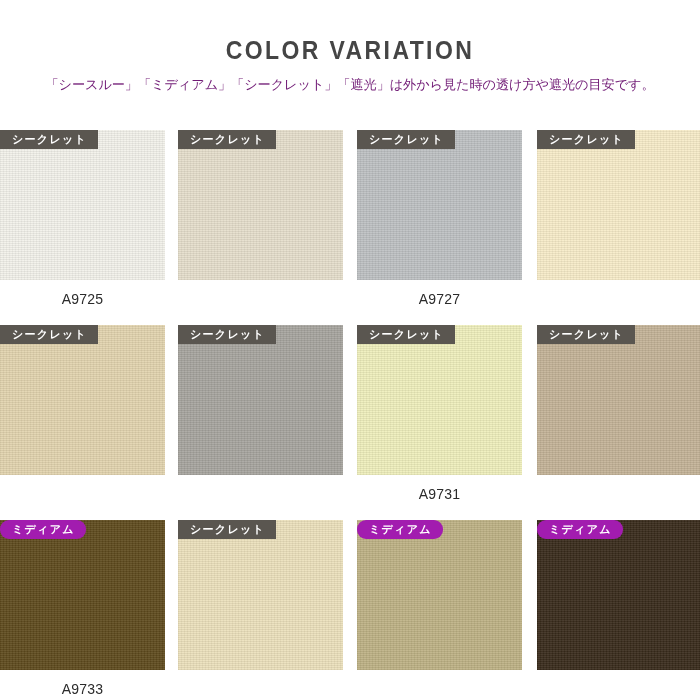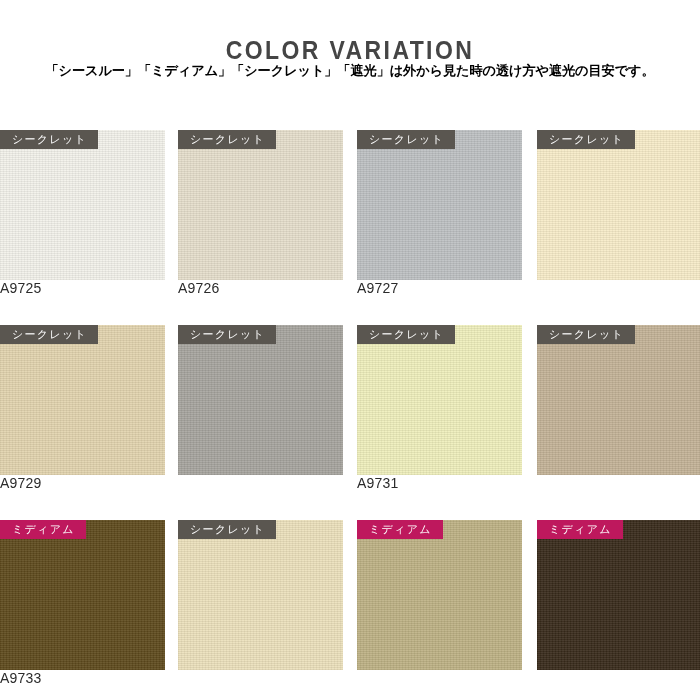--- a/index.html
+++ b/index.html
@@ -27,27 +27,27 @@
     margin-top: 38px;
     font-size: 25px;
     font-weight: 700;
     letter-spacing: 2.6px;
     color: #454545;
     font-family: "Liberation Sans Narrow", "Liberation Sans", sans-serif;
     transform: scaleX(0.92);
     line-height: 1;
   }
   .subtitle {
+    margin-top: 14px;
     font-size: 13.2px;
-    color: #000000;
+    color: #701a75;
     letter-spacing: -0.1px;
     font-family: "DejaVu Sans", "Liberation Sans", sans-serif;
     white-space: nowrap;
     line-height: 1.2;
-    font-weight: bold;
   }
 
   
   .grid {
     position: absolute;
     left: 0; top: 130px;
     width: 700px;
   }
   .row { position: relative; height: 195px; }
 
@@ -89,29 +89,32 @@
     height: 19px;
     padding: 0 11px 0 12px;
     display: flex;
     align-items: center;
     color: #ffffff;
     font-size: 11px;
     letter-spacing: 1.3px;
     font-family: "DejaVu Sans", "Liberation Sans", sans-serif;
     white-space: nowrap;
     line-height: 19px;
+    font-weight: bold;
   }
   .badge.secret  { background: #5a5650; }
-  .badge.medium  { background: #be185d; }
+  .badge.medium  { background: #a21caf; border-radius: 9px; }
 
   .code {
+    margin-top: 11px;
     font-size: 14px;
     color: #2b2b2b;
     font-family: "Liberation Sans", "DejaVu Sans", sans-serif;
     letter-spacing: 0.2px;
+    text-align: center;
   }
 </style>
 </head>
 <body>
 
 <div id="page">
 
   <div class="header">
     <div class="title">COLOR VARIATION</div>
     <div class="subtitle">「シースルー」「ミディアム」「シークレット」「遮光」は外から見た時の透け方や遮光の目安です。</div>
@@ -123,41 +126,39 @@
       <div class="cell c0">
         <div class="swatch" style="background-color: rgb(242, 241, 234);">
           <span class="badge secret">シークレット</span>
         </div>
         <div class="code">A9725</div>
       </div>
       <div class="cell c1">
         <div class="swatch" style="background-color: rgb(229, 222, 203);">
           <span class="badge secret">シークレット</span>
         </div>
-        <div class="code">A9726</div>
       </div>
       <div class="cell c2">
         <div class="swatch" style="background-color: rgb(189, 192, 194);">
           <span class="badge secret">シークレット</span>
         </div>
         <div class="code">A9727</div>
       </div>
       <div class="cell c3">
         <div class="swatch" style="background-color: rgb(247, 235, 200);">
           <span class="badge secret">シークレット</span>
         </div>
       </div>
     </div>
 
     <div class="row">
       <div class="cell c0">
         <div class="swatch" style="background-color: rgb(226, 211, 174);">
           <span class="badge secret">シークレット</span>
         </div>
-        <div class="code">A9729</div>
       </div>
       <div class="cell c1">
         <div class="swatch" style="background-color: rgb(166, 164, 158);">
           <span class="badge secret">シークレット</span>
         </div>
       </div>
       <div class="cell c2">
         <div class="swatch" style="background-color: rgb(238, 238, 187);">
           <span class="badge secret">シークレット</span>
         </div>

